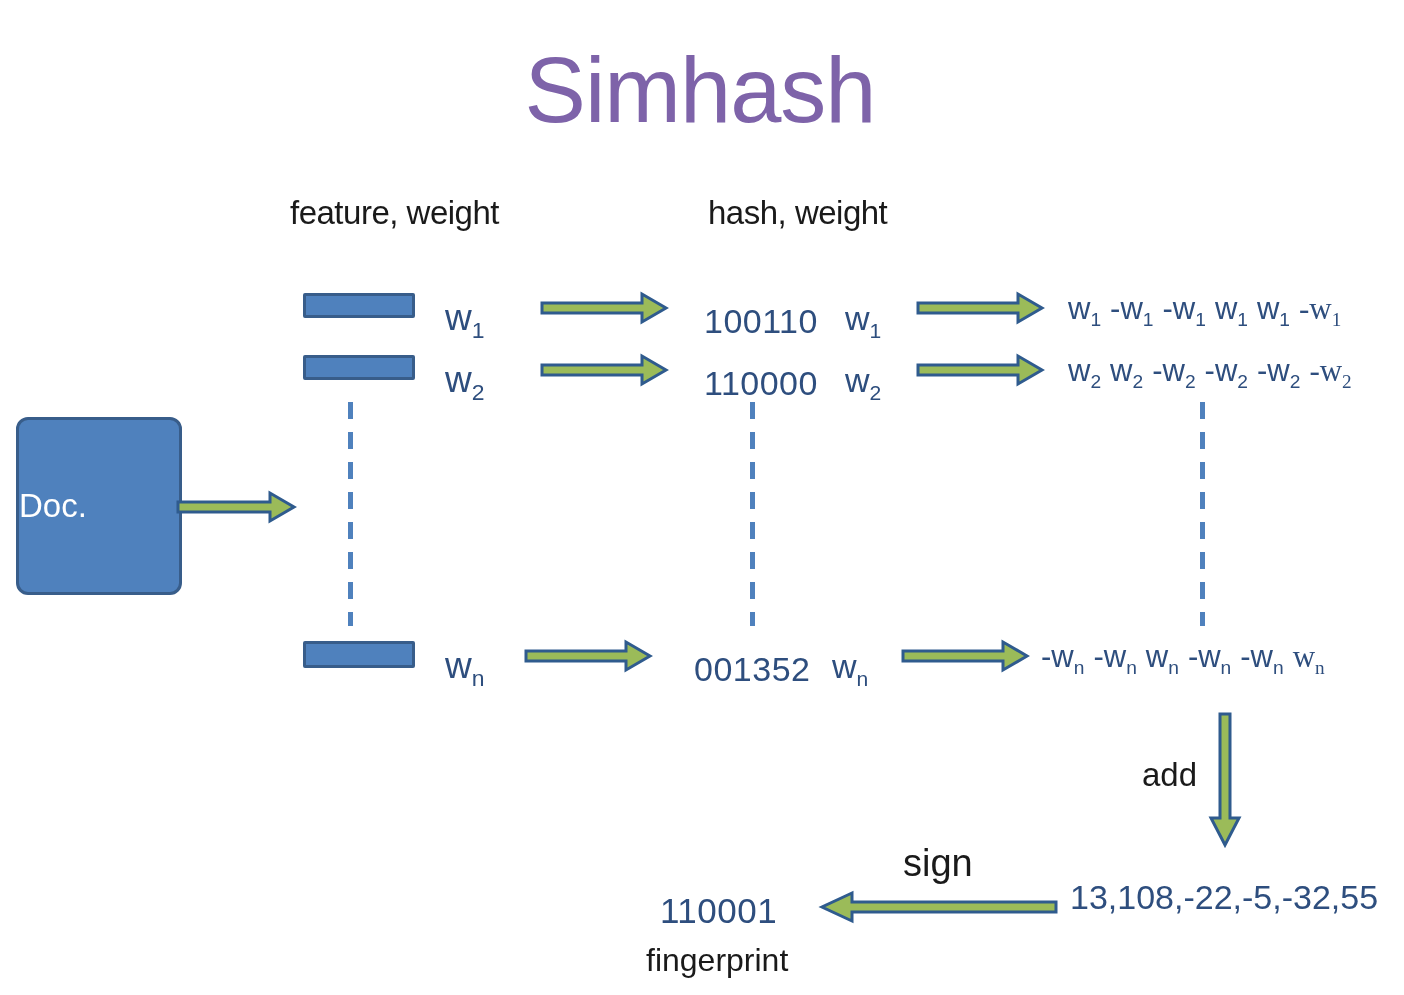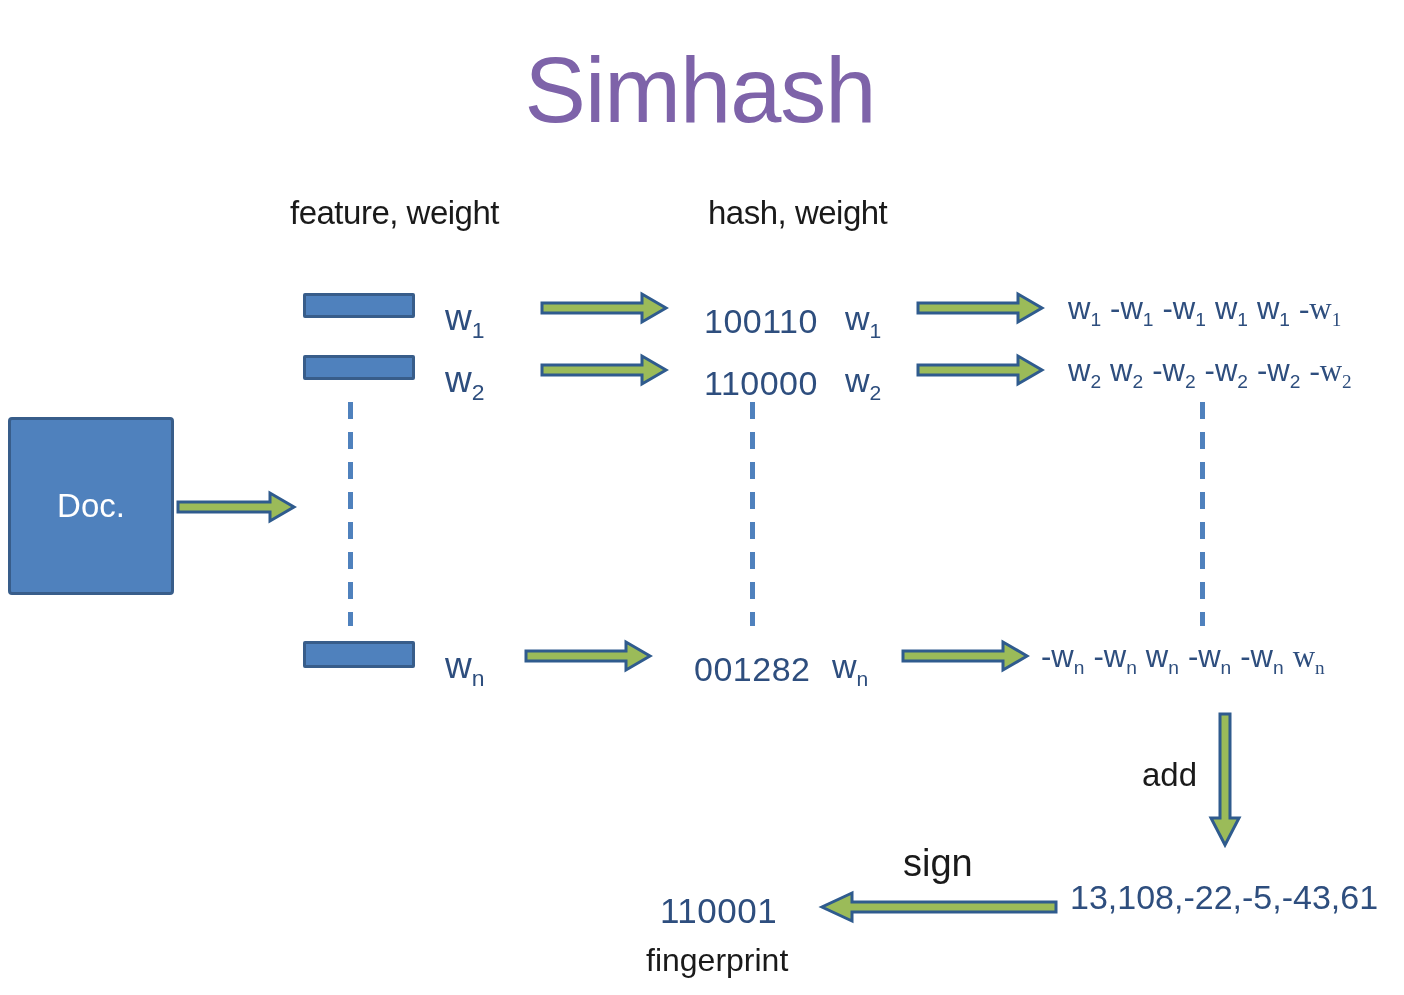--- a/index.html
+++ b/index.html
@@ -23,25 +23,25 @@
     white-space:nowrap;
   }
 
   
   .hdr{font-size:33px;letter-spacing:-0.5px;color:var(--text,#1a1a1a);white-space:nowrap;text-align:right;}
   .hdr-feature{top:194px;left:290px;}
   .hdr-hash{top:194px;left:708px;}
 
   
   .doc-box{
-    left:8px;top:417px;width:160px;height:172px;
+    left:16px;top:417px;width:160px;height:172px;
     background:var(--shape_fill,#4F81BD);
     border:3px solid var(--shape_border,#385D8A);
-    border-radius:4px;
-    display:flex;align-items:center;justify-content:center;
+    border-radius:12px;
+    display:flex;align-items:center;
   }
   .doc-label{color:var(--doc_text,#ffffff);font-size:33px;}
 
   
   .row{position:absolute;left:0;width:1404px;height:44px;}
   .row1{top:286px;}
   .row2{top:348px;padding-left:48px;}
   .rown{top:634px;}
   .row > *{position:absolute;}
   .feat-rect{
@@ -174,34 +174,34 @@
   <div class="abs dash dash1"></div>
   <div class="abs dash dash2"></div>
   <div class="abs dash dash3"></div>
 
   <div class="row rown">
     <div class="feat-rect"></div>
     <span class="wlabel">w<sub>n</sub></span>
     <svg class="arrow arr-a" width="128" height="34" viewBox="0 0 128 34">
       <polygon points="2,12 102,12 102,3 126,17 102,31 102,22 2,22"></polygon>
     </svg>
-    <span class="hashbits">001282</span>
+    <span class="hashbits">001352</span>
     <span class="wlabel hashw">w<sub>n</sub></span>
     <svg class="arrow arr-b" width="128" height="34" viewBox="0 0 128 34">
       <polygon points="2,12 102,12 102,3 126,17 102,31 102,22 2,22"></polygon>
     </svg>
     <span class="weights"><span class="wtok">-w<sub>n</sub></span><span class="wtok">-w<sub>n</sub></span><span class="wtok">w<sub>n</sub></span><span class="wtok">-w<sub>n</sub></span><span class="wtok">-w<sub>n</sub></span><span class="wtok">w<sub>n</sub></span></span>
   </div>
 
   <span class="abs plain add-label">add</span>
   <svg class="abs arrow down-arrow" width="34" height="136" viewBox="0 0 34 136">
     <polygon points="12,2 12,106 3,106 17,133 31,106 22,106 22,2"></polygon>
   </svg>
 
-  <span class="abs sum-text">13,108,-22,-5,-43,61</span>
+  <span class="abs sum-text">13,108,-22,-5,-32,55</span>
 
   <span class="abs plain sign-label">sign</span>
   <svg class="abs arrow left-arrow" width="240" height="34" viewBox="0 0 240 34">
     <polygon points="238,12 34,12 34,3 4,17 34,31 34,22 238,22"></polygon>
   </svg>
 
   <span class="abs fp-value">110001</span>
   <span class="abs plain fp-label">fingerprint</span>
 
 </div>

